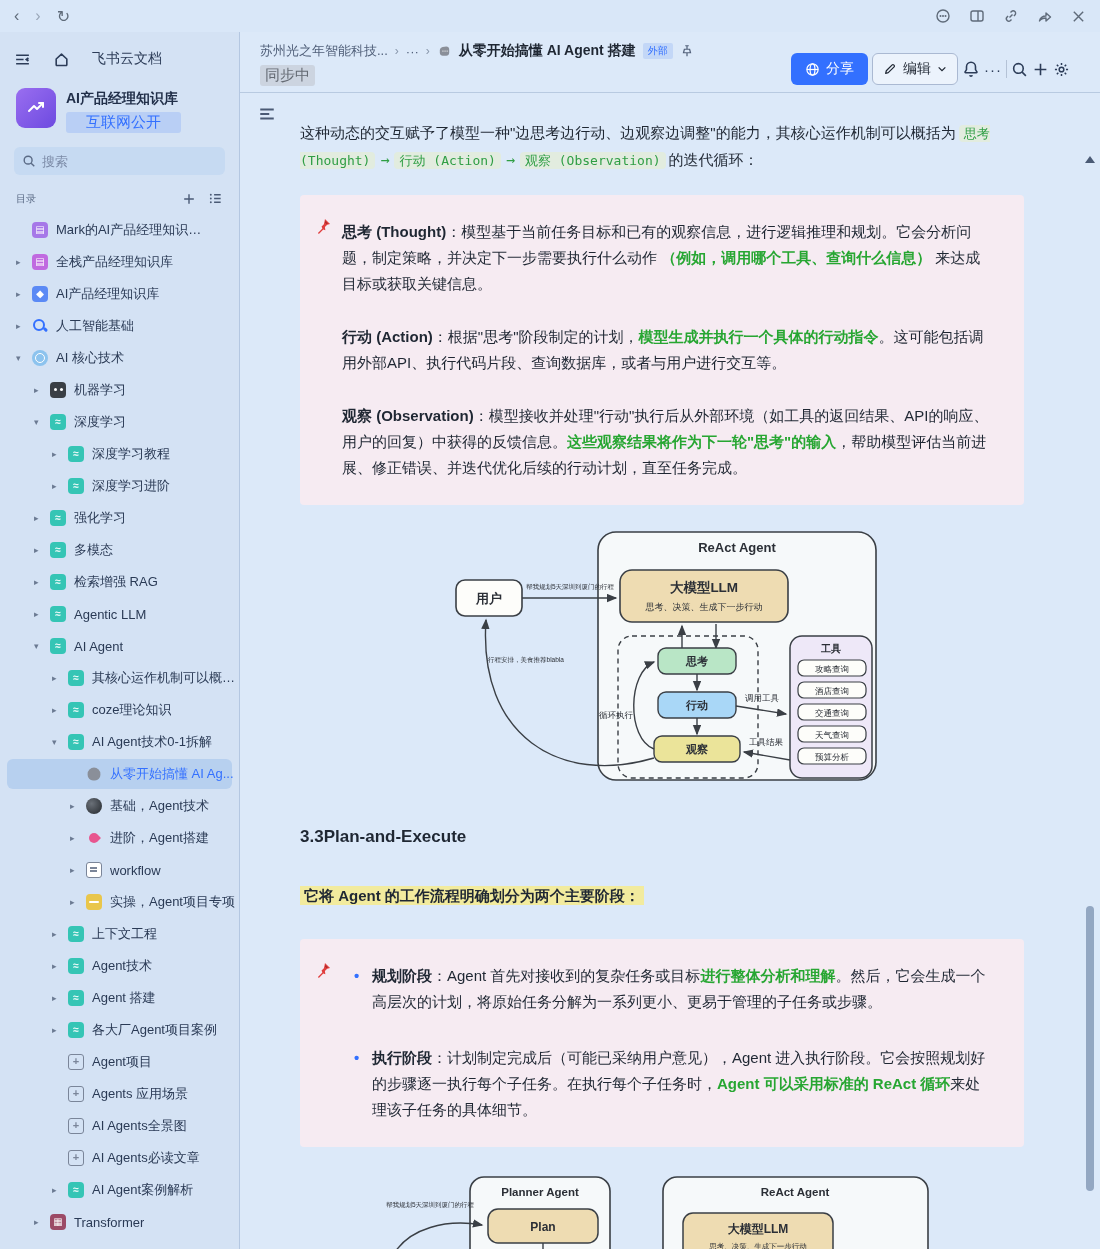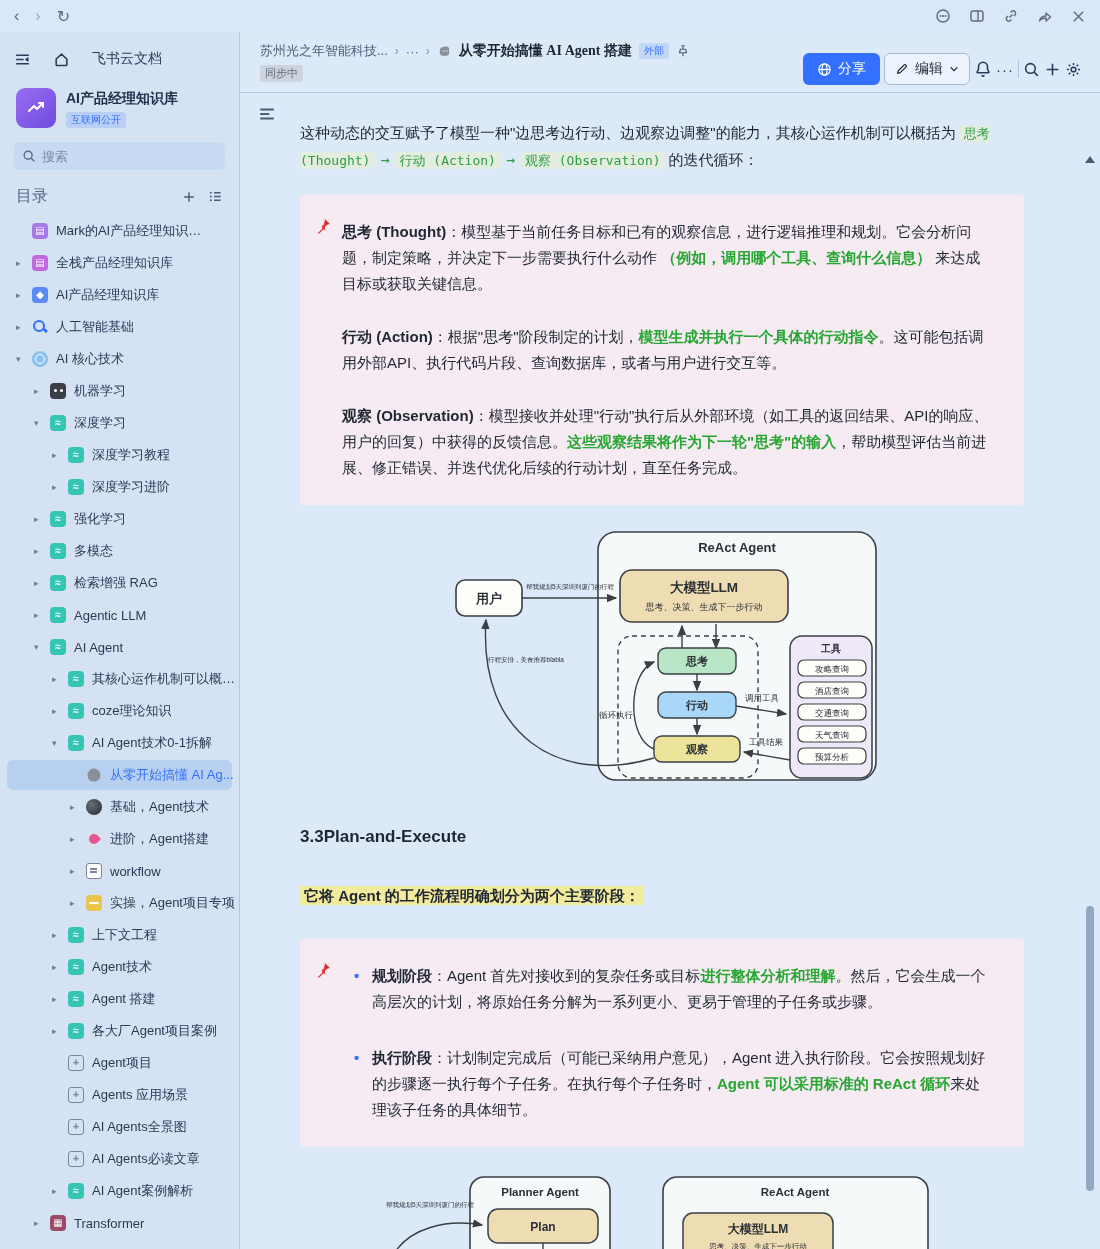--- a/index.html
+++ b/index.html
@@ -11,25 +11,25 @@
   .chrome .spacer { flex:1; }
   .chrome .winicons { display:flex; gap:18px; align-items:center; }
   .app { display:flex; height:1217px; }
 
   
   .sidebar { width:240px; background:#d4e2f4; border-right:1px solid rgba(96,128,176,.28); position:relative; overflow:hidden; flex:none; }
   .sb-top { display:flex; align-items:center; gap:22px; padding:18px 14px 6px 14px; color:#2c3c58; font-size:14px; }
   .workspace { display:flex; gap:10px; padding:14px 14px 0 16px; align-items:flex-start; }
   .ws-icon { width:40px; height:40px; border-radius:9px; background:linear-gradient(135deg,#9a6ef0,#6d4ae0); display:flex; align-items:center; justify-content:center; flex:none; }
   .ws-name { font-size:14px; color:#22304a; font-weight:bold; padding-top:2px; }
-  .ws-badge { display:inline-block; margin-top:4px; font-size:10px; color:#3370ff; background:#b9cff5; border-radius:3px; padding:1px 5px; }
+  .ws-badge { display:inline-block; margin-top:4px; font-size:15px; color:#3370ff; background:#b9cff5; border-radius:3px; padding:1px 20px; }
   .searchbox { margin:14px 14px 0 14px; height:28px; background:#c6daf2; border-radius:6px; display:flex; align-items:center; gap:6px; padding:0 8px; }
   .searchbox input { border:none; outline:none; background:transparent; font-size:13px; color:#3c4c68; width:150px; font-family:inherit; }
   .searchbox input::placeholder { color:#7b8aa6; }
-  .dir-head { display:flex; align-items:center; margin:16px 16px 0 16px; color:#5a6a85; font-size:16px; }
+  .dir-head { display:flex; align-items:center; margin:16px 16px 0 16px; color:#5a6a85; font-size:10px; }
   .dir-head .dh-sp { flex:1; }
   .dir-head svg, .dir-head .plus { color:#4a5a75; }
   .tree { margin-top:8px; }
   .tree-row { height:32px; display:flex; align-items:center; font-size:13px; color:#2a3a55; position:relative; cursor:pointer; white-space:nowrap; }
   .tree-row.selected::before { content:""; position:absolute; left:7px; right:7px; top:1px; bottom:1px; background:#b7d0ef; border-radius:6px; }
   .tree-row.selected .tree-label { color:#3370ff; }
   .tree-row > * { position:relative; }
   .lvl1 { padding-left:16px; } .lvl2 { padding-left:34px; } .lvl3 { padding-left:52px; } .lvl4 { padding-left:70px; }
   .tree-arrow { width:16px; font-size:9px; color:#6b7a92; flex:none; }
   .tree-icon { width:16px; height:16px; border-radius:4px; font-size:10px; line-height:16px; text-align:center; margin-right:8px; flex:none; position:relative; font-weight:bold; }
@@ -51,27 +51,27 @@
   .icon-fist { background:#8a8f99; border-radius:50% 50% 42% 42%; transform:scale(.8); }
   .icon-sphere-dark { background:radial-gradient(circle at 35% 35%, #6a7078, #23272c); border-radius:50%; }
   .icon-rocket-pink { background:transparent; }
   .icon-rocket-pink::before { content:""; position:absolute; left:3px; top:3px; width:10px; height:10px; background:#e8568f; border-radius:60% 10% 60% 60%; transform:rotate(45deg); }
   .icon-doc-outline { background:#fff; border:1.5px solid #7a8599; border-radius:3px; }
   .icon-doc-outline::before { content:""; position:absolute; left:3px; top:4px; width:7px; height:1.5px; background:#7a8599; box-shadow:0 3px 0 #7a8599; }
   .icon-grid-grey { background:transparent; border:1.5px solid #7a8599; color:#7a8599; border-radius:3px; font-size:11px; line-height:13px; }
 
   
   .main { flex:1; position:relative; background:#dce9f9; overflow:hidden; }
-  .doc-header { height:61px; border-bottom:1px solid rgba(60,90,140,.22); display:flex; padding:10px 18px 0 20px; }
+  .doc-header { height:61px; border-bottom:1px solid rgba(60,90,140,.22); display:flex; padding:10px 30px 0 20px; }
   .bc-block { flex:1; min-width:0; }
   .bc-line { display:flex; align-items:center; gap:7px; font-size:13px; color:#51607a; }
-  .bc-title { font-size:14px; color:#1f2733; font-weight:bold;font-family:Liberation Serif, serif; }
+  .bc-title { font-size:14px; color:#1f2733; font-weight:bold; }
   .bc-sep { color:#8a98ad; font-size:12px; }
   .badge-ext { font-size:10px; color:#3370ff; background:#c3d7f7; border-radius:2px; padding:1px 5px; }
-  .sync-badge { display:inline-block; margin-top:5px; font-size:11px; color:#646a73; background:#ccd4e0; border-radius:3px; padding:1px 5px; }
+  .sync-badge { display:inline-block; margin-top:5px; font-size:15px; color:#646a73; background:#ccd4e0; border-radius:3px; padding:1px 5px; }
   .hdr-actions { display:flex; align-items:center; gap:4px; padding-top:4px; }
   .btn-share { display:flex; align-items:center; gap:6px; background:#3370ff; color:#fff; border:none; height:32px; padding:0 14px; border-radius:6px; font-size:14px; font-family:inherit; cursor:pointer; }
   .btn-edit { display:flex; align-items:center; gap:6px; background:rgba(255,255,255,.45); color:#1f2733; border:1px solid #aab9d2; height:32px; padding:0 10px; border-radius:6px; font-size:14px; font-family:inherit; cursor:pointer; }
   .hdr-ico { color:#2c3c58; display:flex; align-items:center; cursor:pointer; }
   .hdr-div { width:1px; height:18px; background:#b4c2d6; }
   .dots { font-size:15px; letter-spacing:1px; color:#2c3c58; cursor:pointer; }
 
   .doc-scroll { position:relative; height:1156px; overflow:hidden; }
   .outline-toggle { position:absolute; left:18px; top:12px; color:#4a5a75; cursor:pointer; }
   .doc-col { width:724px; margin-left:60px; padding-top:27px; font-size:15px; line-height:26px; color:#1f2733; }

